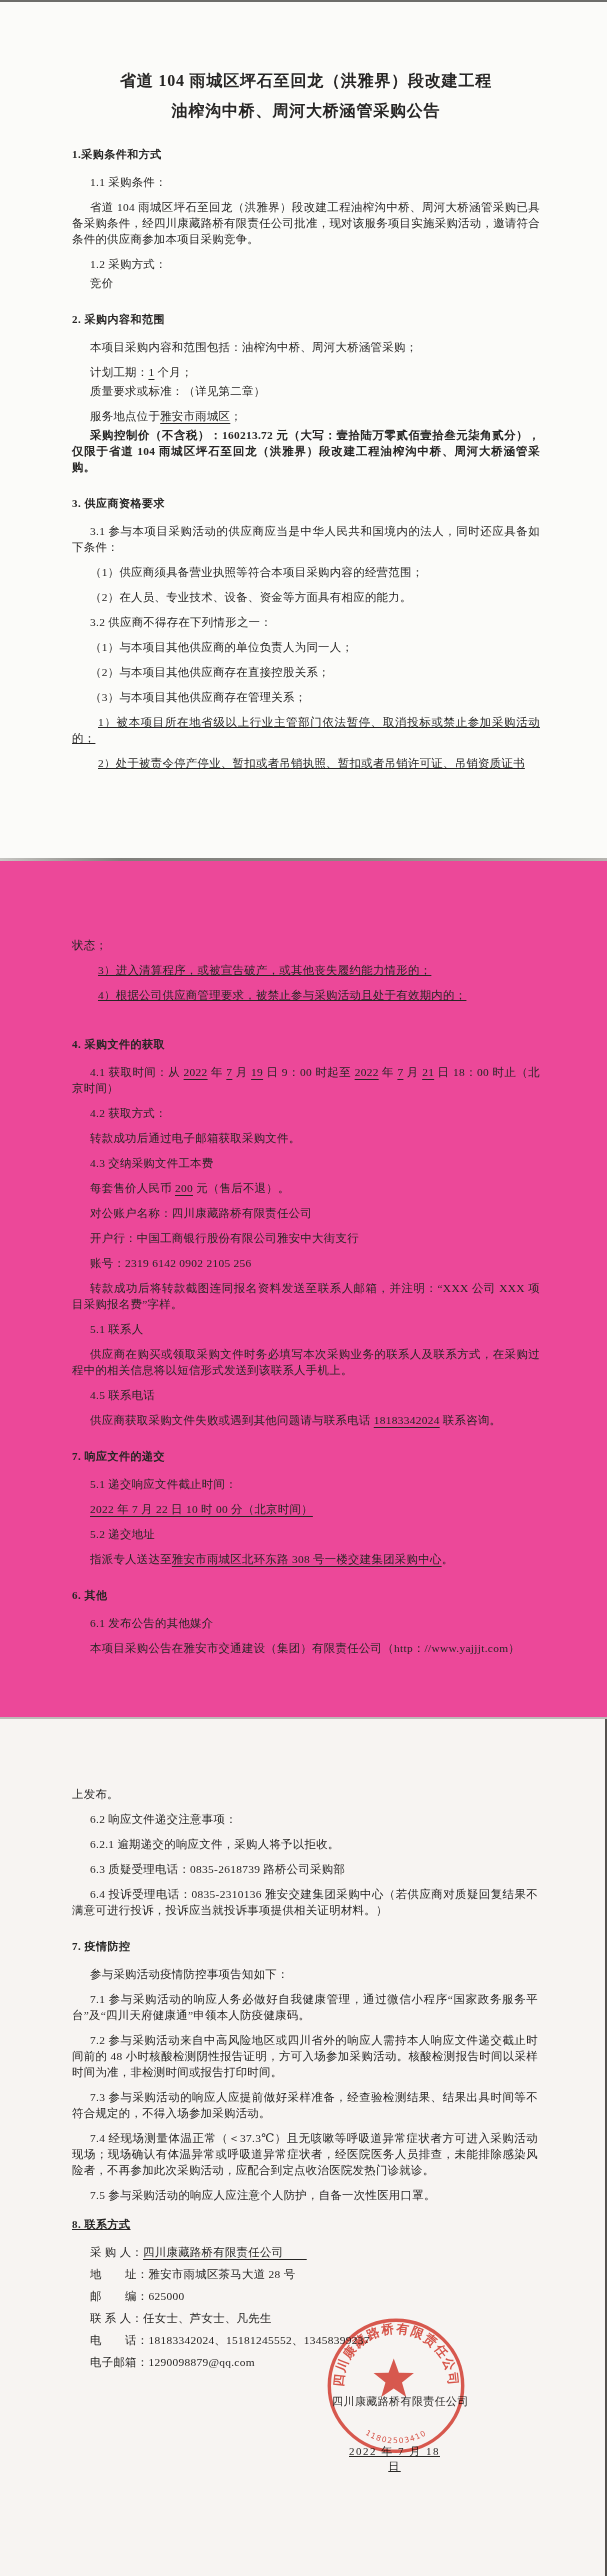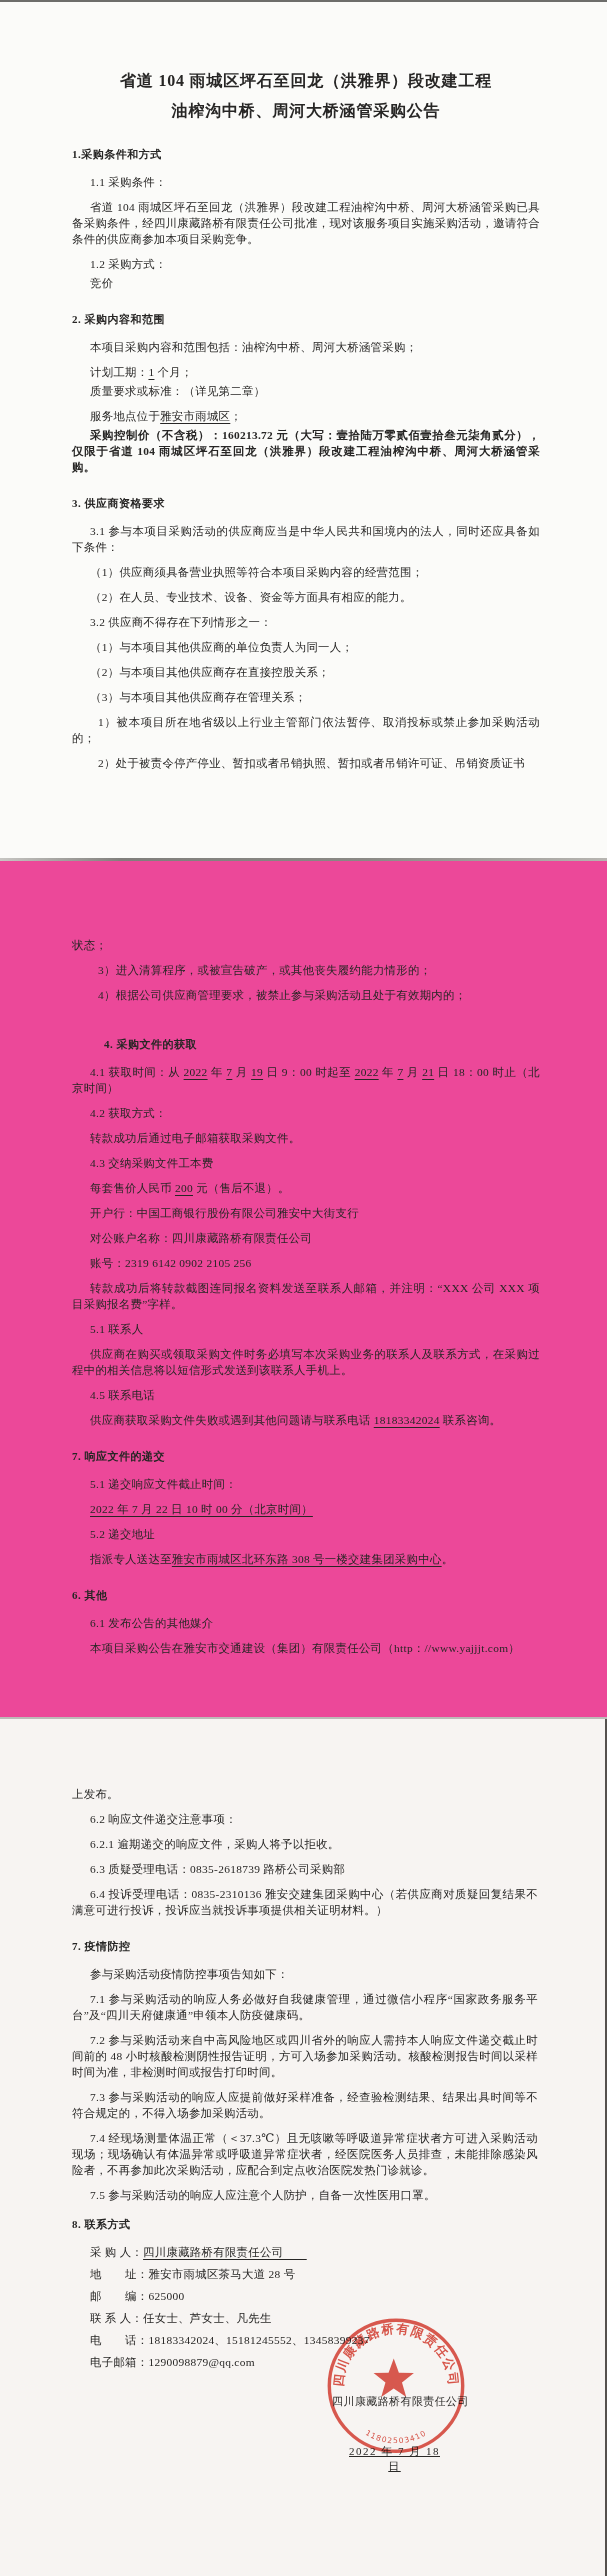--- a/index.html
+++ b/index.html
@@ -10,25 +10,25 @@
   .p1{height:858px;background:#fbfbf9;border-top:2.3px solid #6d6d6b;padding-top:64px;}
   .p2{height:856px;background:#ec4899;padding-top:76px;}
   .p3{height:860px;background:#f7f4f2;border-right:2.3px solid #55514e;padding-top:67px;}
   .sep1{height:3px;background:linear-gradient(90deg,#c7c6c3,#807f7c 20%,#8a8985 60%,#b7b5b1);}
   .sep2{height:1.5px;background:#bdbbb8;}
   .blk{font-size:11.4px;line-height:16px;margin:0 0 9px;text-indent:18px;text-align:justify;
        letter-spacing:0.3px;}
   .blk.title{font-size:16px;font-weight:bold;text-align:center;text-indent:0;line-height:30px;
        margin:0;letter-spacing:0.8px;}
   .blk.h{font-size:11px;font-weight:bold;text-indent:0;margin:20px 0 12px;letter-spacing:0.5px;}
-  .blk.mtL{margin-top:33px;margin-left:32px;}
-  .blk.mtS{margin-top:13.7px;}
+  .blk.mtL{margin-top:33px;}
+  .blk.mtS{margin-top:13.7px;text-decoration:underline;}
   .blk.b{font-weight:bold;}
   .blk.ni{text-indent:0;}
-  .blk.i2{text-indent:26px;}
+  .blk.i2{text-indent:26px;text-decoration:underline;}
   .blk.tg{margin-bottom:3px;}
   .blk.ct{margin-bottom:6px;text-indent:18px;}
   .u{text-decoration:underline;text-underline-offset:3px;}
   .sig-company{position:absolute;top:675px;left:332px;width:137px;text-align:center;
        font-size:11px;letter-spacing:0.4px;color:#2b2a28;}
   .sig-date{position:absolute;top:725px;left:343px;width:103px;text-align:center;
        font-size:11px;letter-spacing:1.5px;color:#2b2a28;text-decoration:underline;}
   .seal{position:absolute;top:597px;left:324px;width:144px;height:141px;
        mix-blend-mode:multiply;opacity:0.93;}
 </style>
@@ -71,22 +71,22 @@
     <div class="inner">
         <div class="blk p ni"><span>状态；</span></div>
         <div class="blk p i2"><span>3）进入清算程序，或被宣告破产，或其他丧失履约能力情形的；</span></div>
         <div class="blk p i2"><span>4）根据公司供应商管理要求，被禁止参与采购活动且处于有效期内的；</span></div>
         <div class="blk h mtL"><span>4. 采购文件的获取</span></div>
         <div class="blk p"><span>4.1 获取时间：从 </span><span class="u">2022</span><span> 年 </span><span class="u">7</span><span> 月 </span><span class="u">19</span><span> 日 9：00 时起至 </span><span class="u">2022</span><span> 年 </span><span class="u">7</span><span> 月 </span><span class="u">21</span><span> 日 18：00 时止（北京时间）</span></div>
         <div class="blk p"><span>4.2 获取方式：</span></div>
         <div class="blk p"><span>转款成功后通过电子邮箱获取采购文件。</span></div>
         <div class="blk p"><span>4.3 交纳采购文件工本费</span></div>
         <div class="blk p"><span>每套售价人民币 </span><span class="u">200</span><span> 元（售后不退）。</span></div>
+        <div class="blk p"><span>对公账户名称：四川康藏路桥有限责任公司</span></div>
         <div class="blk p"><span>开户行：中国工商银行股份有限公司雅安中大街支行</span></div>
-        <div class="blk p"><span>对公账户名称：四川康藏路桥有限责任公司</span></div>
         <div class="blk p"><span>账号：2319 6142 0902 2105 256</span></div>
         <div class="blk p"><span>转款成功后将转款截图连同报名资料发送至联系人邮箱，并注明：“XXX 公司 XXX 项目采购报名费”字样。</span></div>
         <div class="blk p"><span>5.1 联系人</span></div>
         <div class="blk p"><span>供应商在购买或领取采购文件时务必填写本次采购业务的联系人及联系方式，在采购过程中的相关信息将以短信形式发送到该联系人手机上。</span></div>
         <div class="blk p"><span>4.5 联系电话</span></div>
         <div class="blk p"><span>供应商获取采购文件失败或遇到其他问题请与联系电话 </span><span class="u">18183342024</span><span> 联系咨询。</span></div>
         <div class="blk h"><span>7. 响应文件的递交</span></div>
         <div class="blk p"><span>5.1 递交响应文件截止时间：</span></div>
         <div class="blk p"><span class="u">2022 年 7 月 22 日 10 时 00 分（北京时间）</span></div>
         <div class="blk p"><span>5.2 递交地址</span></div>

